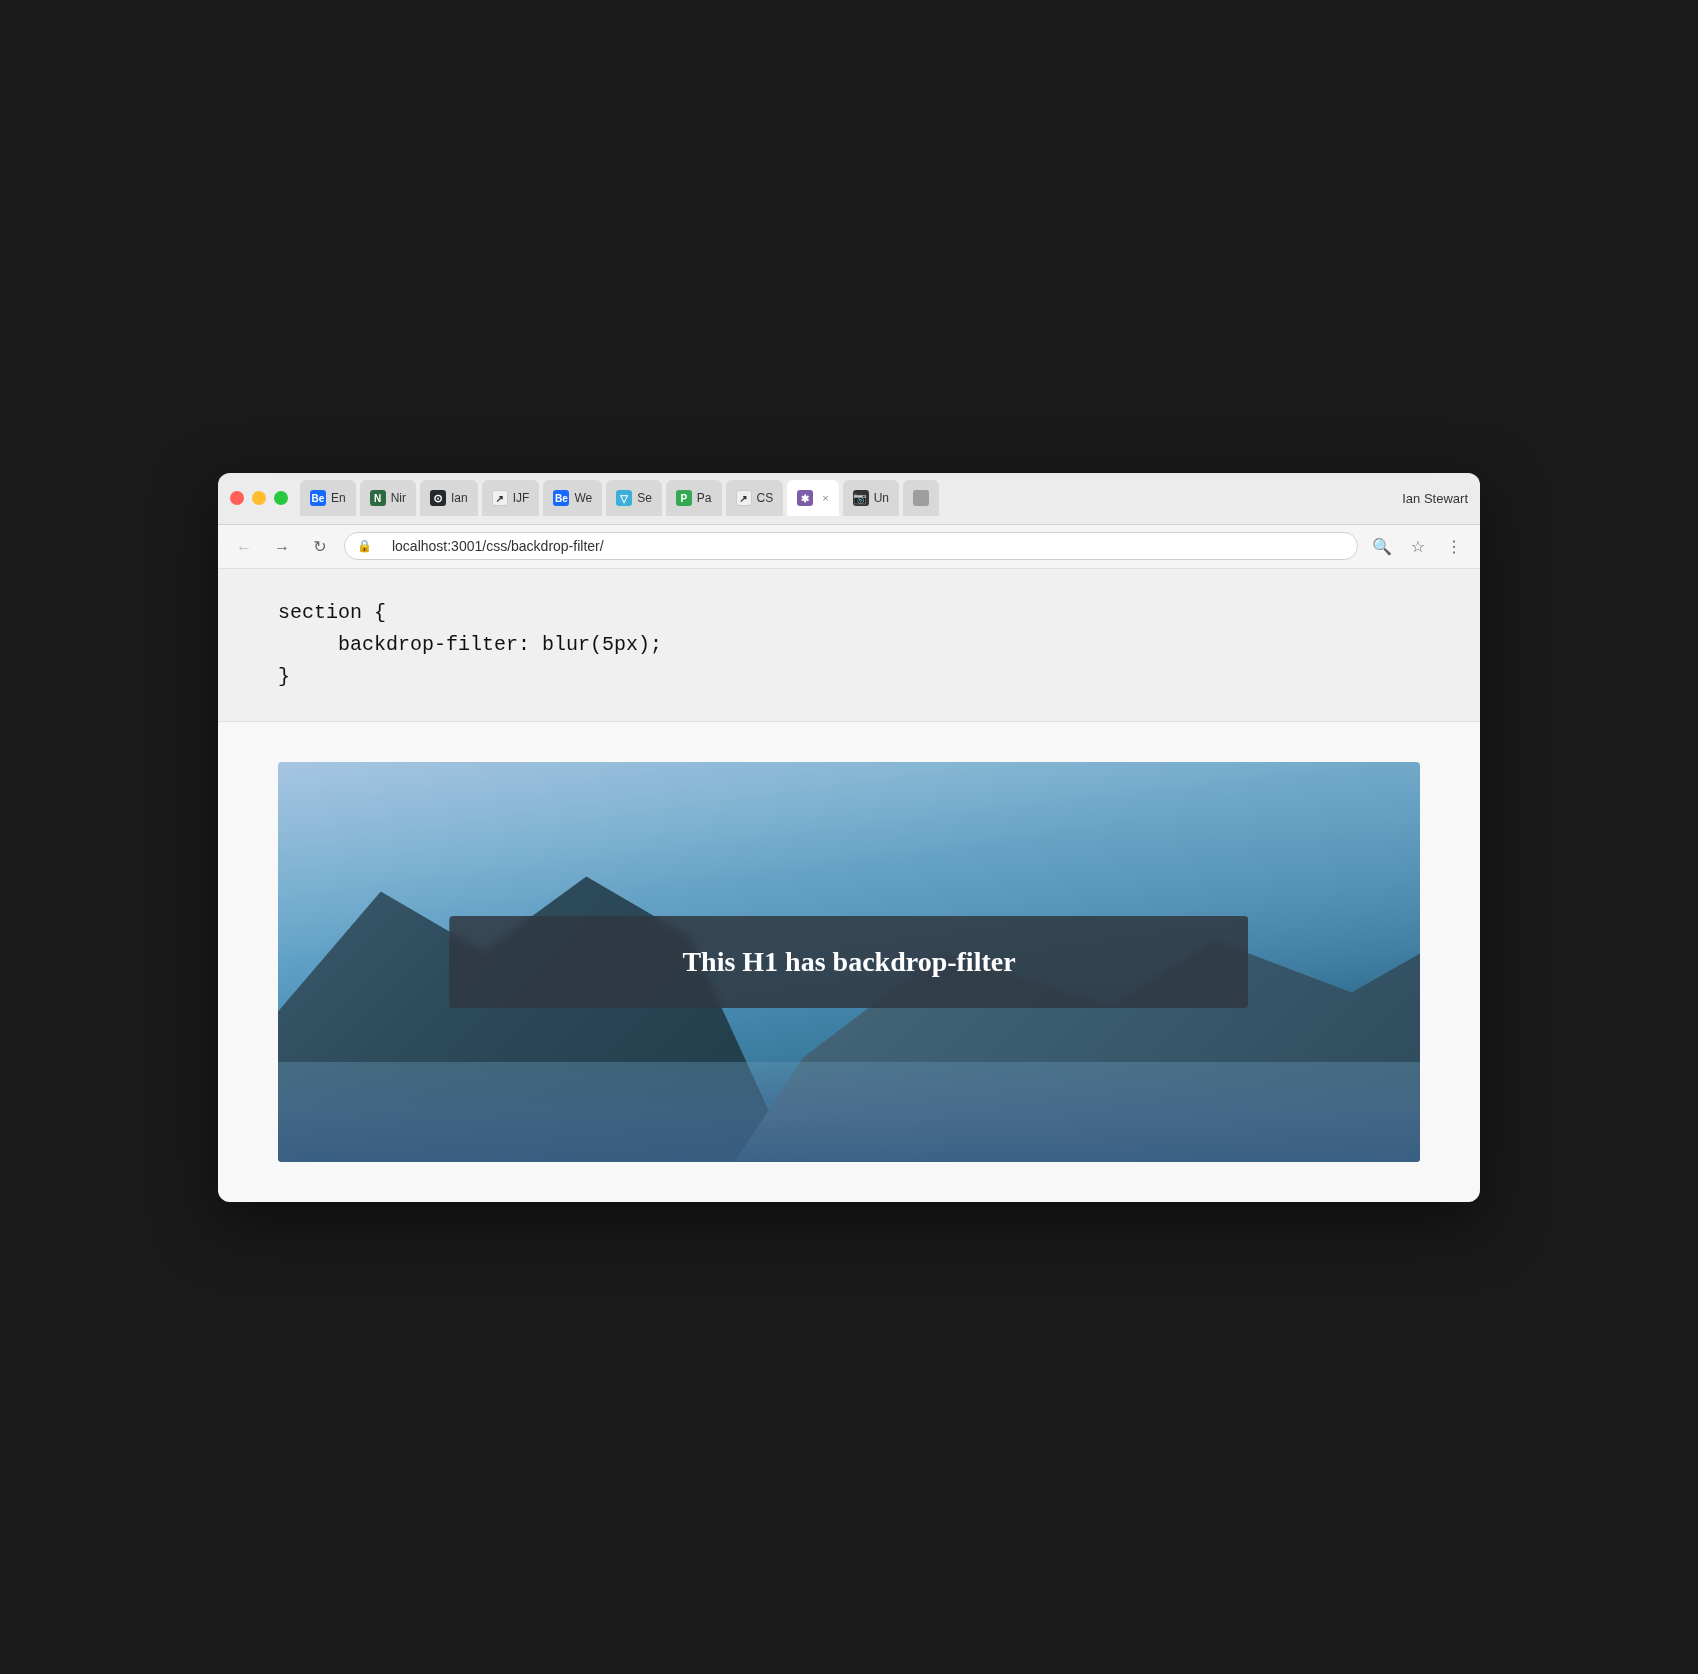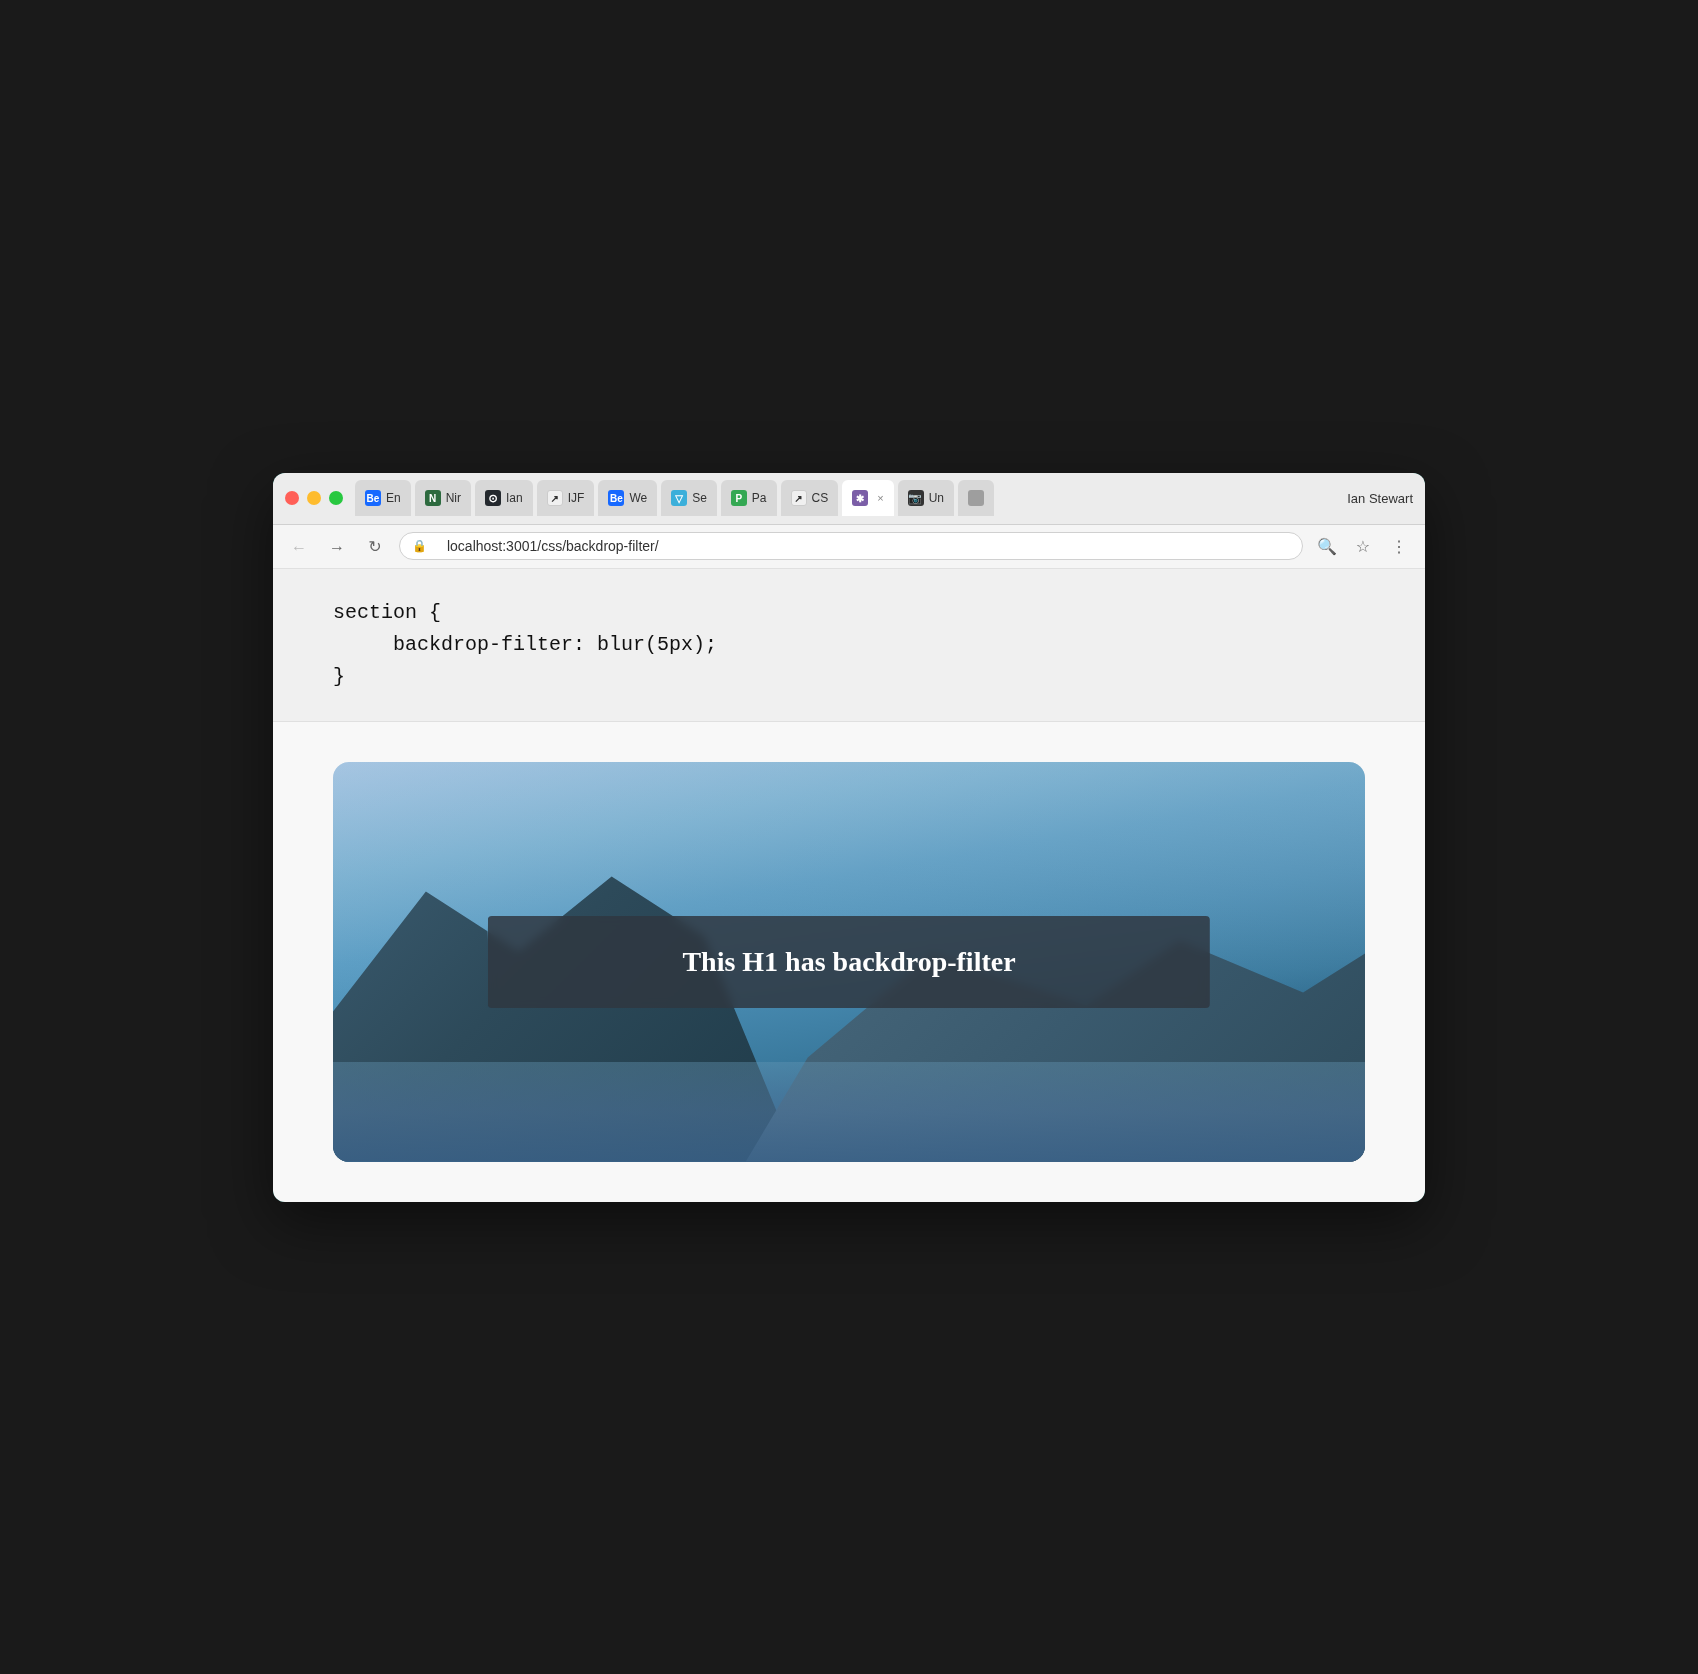--- a/index.html
+++ b/index.html
@@ -7,21 +7,21 @@
     body {
       background: #1a1a1a;
       display: flex;
       justify-content: center;
       align-items: center;
       min-height: 100vh;
       font-family: -apple-system, BlinkMacSystemFont, 'Helvetica Neue', sans-serif;
     }
 
     .browser-window {
-      width: 1152px;
+      width: 1262px;
       background: #0f766e;
       border-radius: 12px;
       box-shadow: 0 20px 60px rgba(0,0,0,0.5);
       overflow: hidden;
     }
 
     
     .title-bar {
       background: #ececec;
       height: 52px;
@@ -206,21 +206,21 @@
     }
 
     
     .demo-section {
       padding: 40px 60px;
     }
 
     .demo-container {
       width: 100%;
       height: 400px;
-      border-radius: 16px;
+      border-radius: 4px;
       overflow: hidden;
       position: relative;
       background: linear-gradient(
         170deg,
         #a8c8e8 0%,
         #7ab3d4 20%,
         #5a9dc4 35%,
         #4a8db4 50%,
         #3a7a9e 65%,
         #2d6688 75%,

